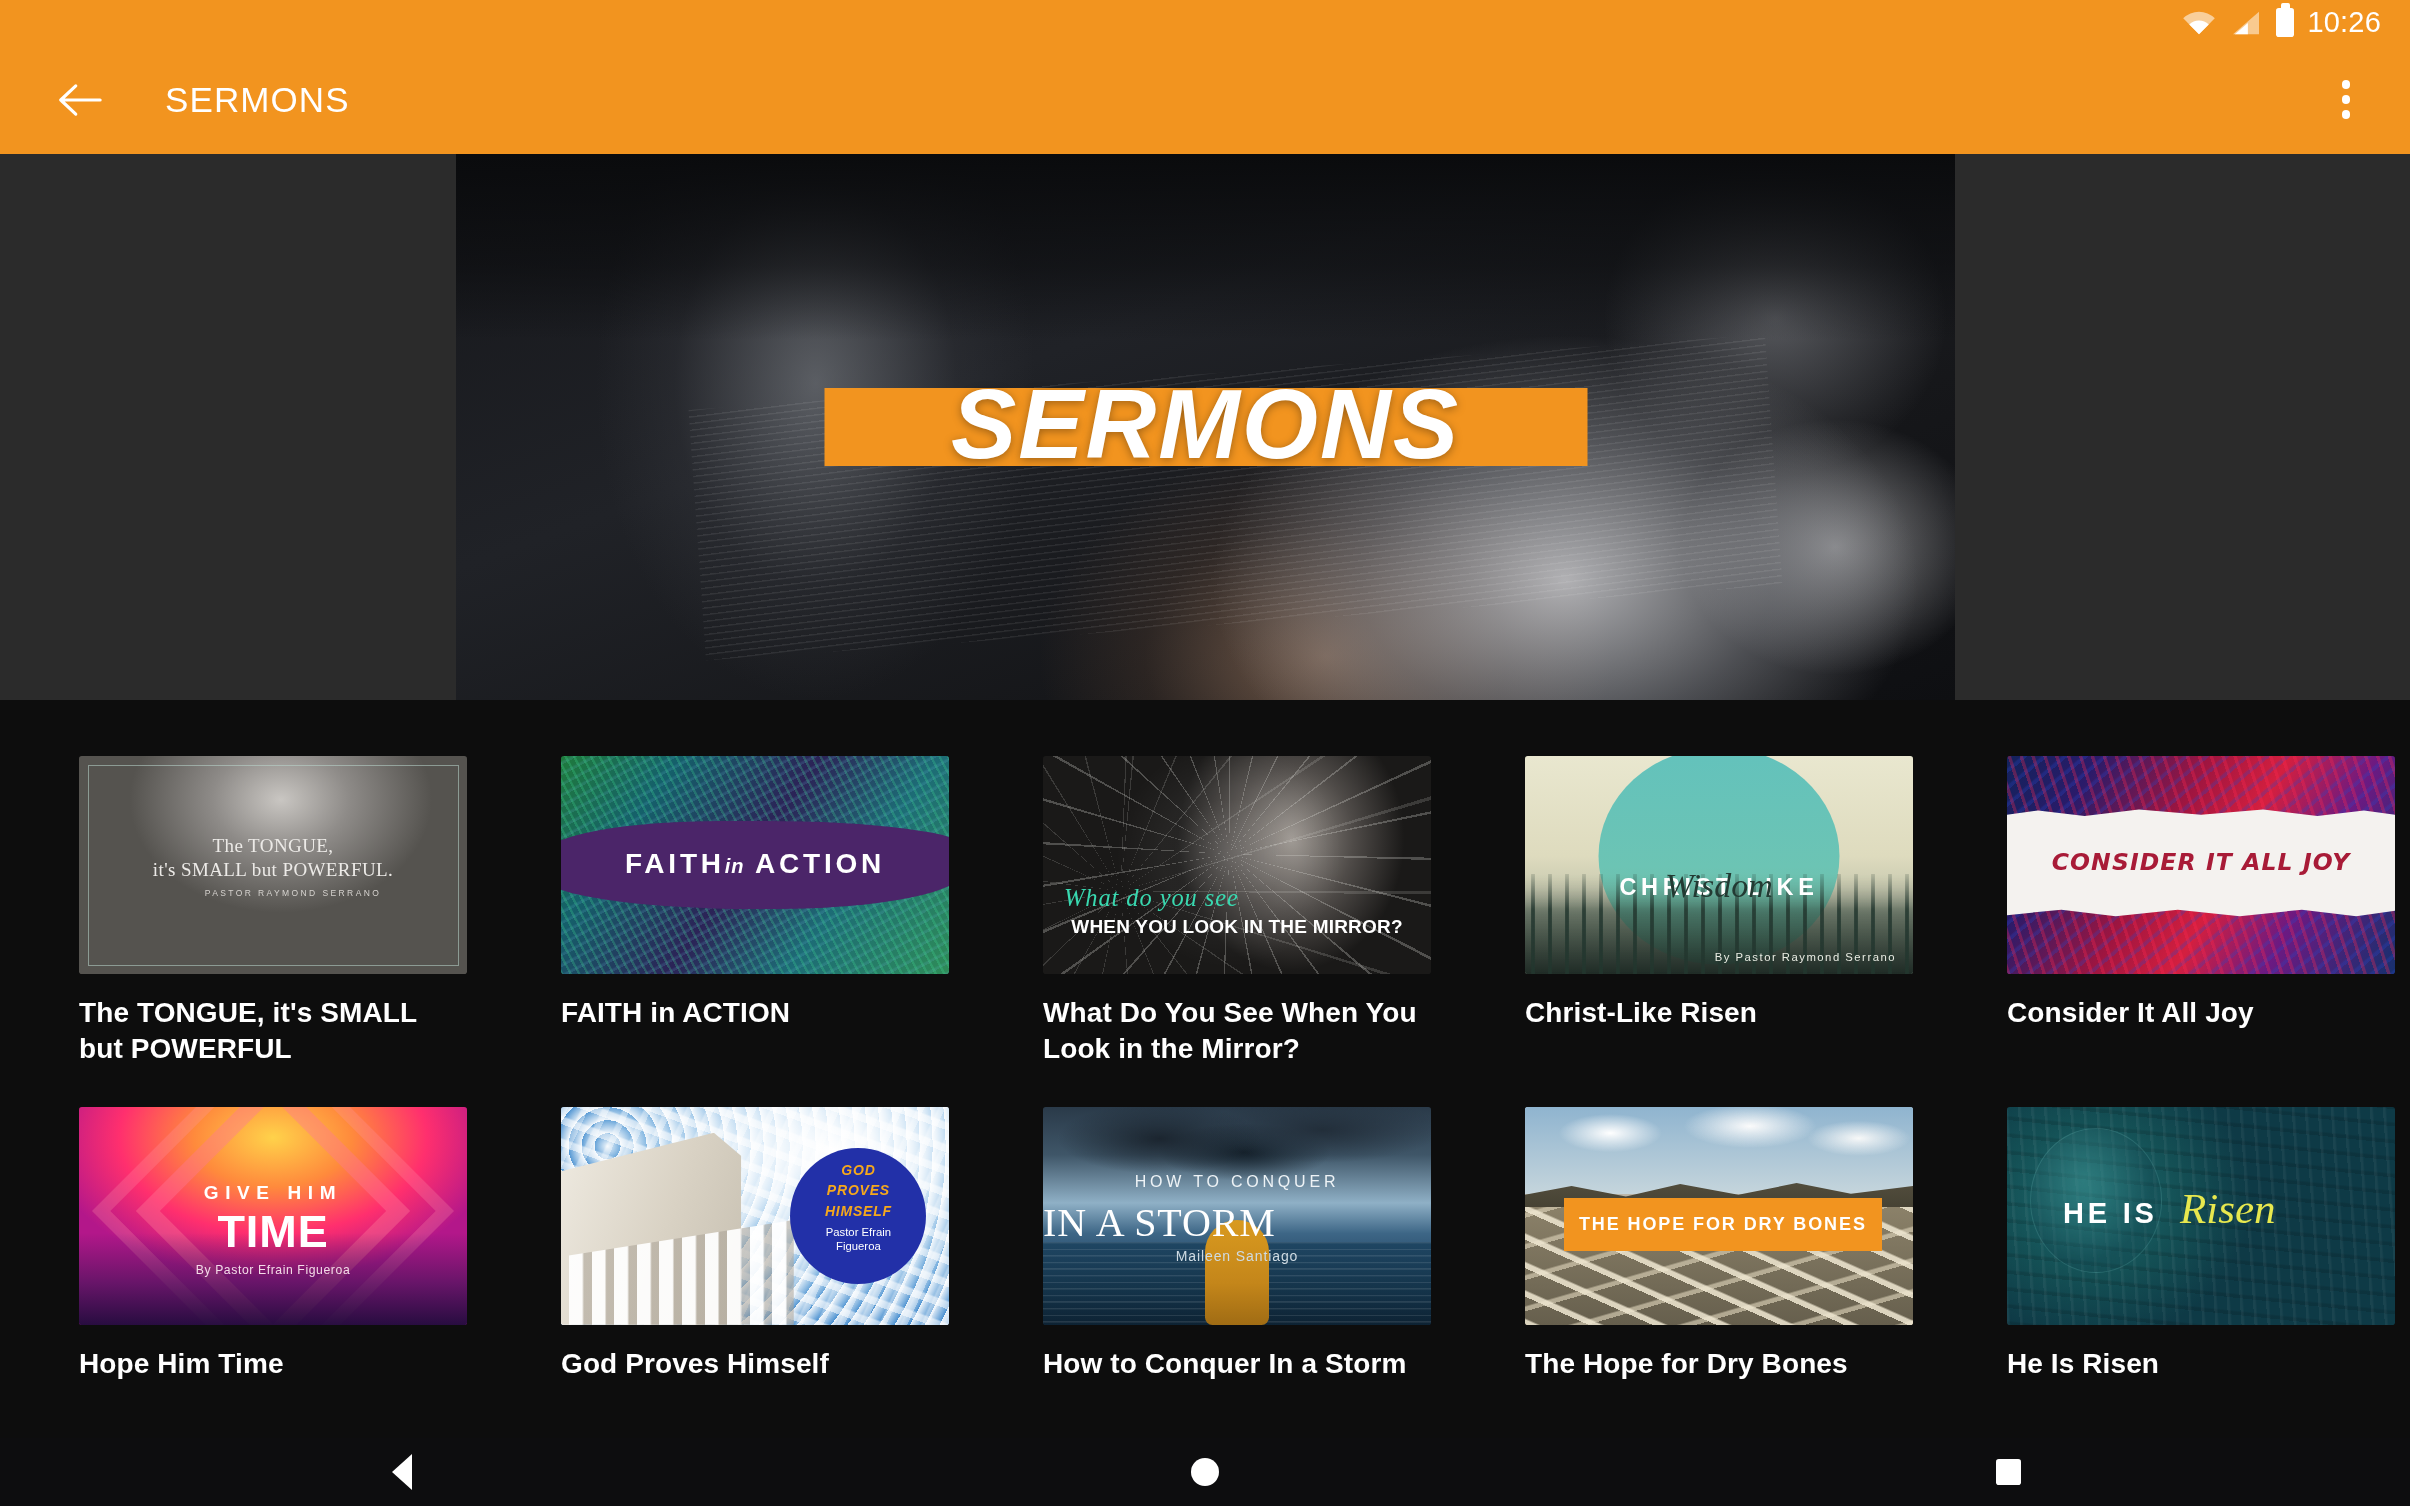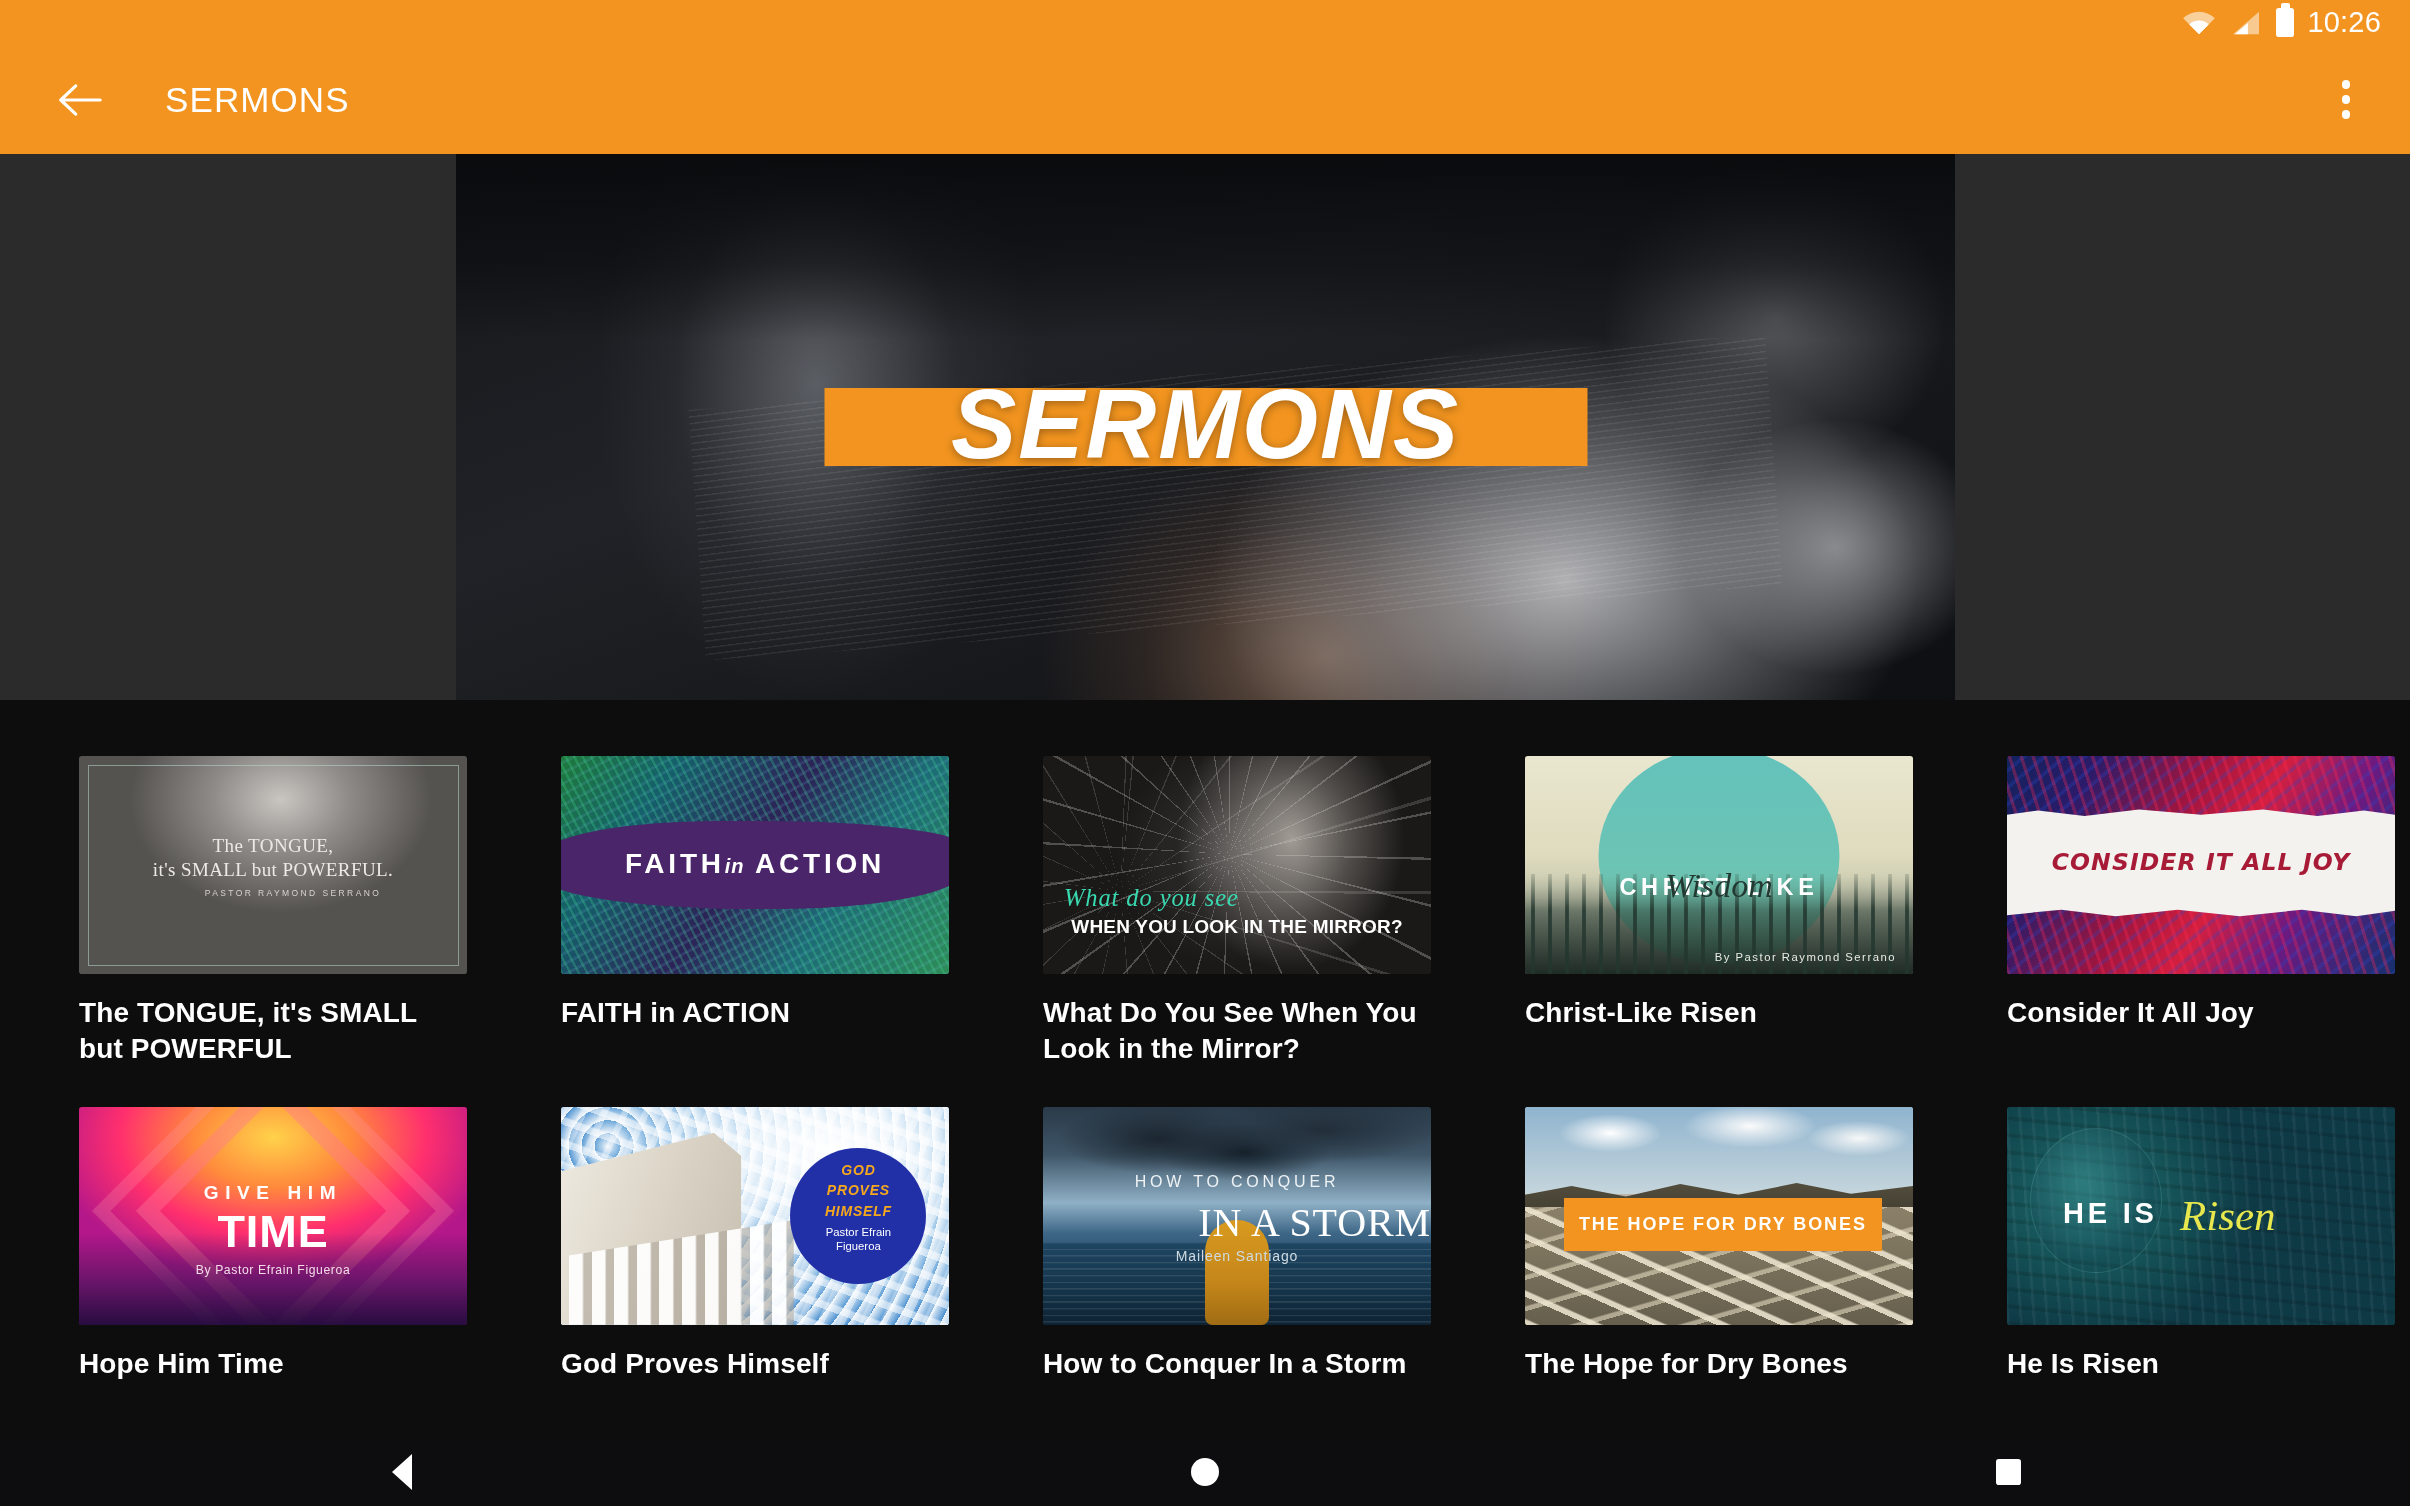--- a/index.html
+++ b/index.html
@@ -388,21 +388,21 @@
     position: absolute; left: 50%; bottom: 0; transform: translateX(-50%);
     width: 64px; height: 105px;
     background: linear-gradient(180deg, #d99a1f 0%, #c4861a 60%, #a06c14 100%);
     border-radius: 32px 32px 7.5px 7.5px;
   }
   .art-storm .l1 {
     position: absolute; width: 100%; text-align: center; top: 66px;
     color: #eef3f6; font-size: 16px; letter-spacing: 3.8px;
   }
   .art-storm .l2 {
-    position: absolute; width: 100%; text-align: right; top: 92px;
+    position: absolute; width: 100%; text-align: left; top: 92px;
     color: #ffffff; font-size: 40px; letter-spacing: 0.9px;
     font-family: "Liberation Serif", serif;
   }
   .art-storm .by {
     position: absolute; width: 100%; text-align: center; top: 141px;
     color: #cfdbe3; font-size: 14px; letter-spacing: 0.9px;
   }
 
   
   .art-bones {
@@ -457,21 +457,21 @@
     position: absolute; left: 6%; top: 10%;
     width: 132px; height: 145px; border-radius: 50%;
     background: radial-gradient(ellipse at 40% 36%, rgba(60,140,140,0.55) 0%, rgba(20,70,80,0.35) 62%, rgba(12,50,62,0) 100%);
     border: 1.9px solid rgba(110,190,185,0.22);
   }
   .art-risen .r1 {
     position: absolute; left: 56px; top: 90px;
     color: #fff; font-size: 29px; font-weight: bold; letter-spacing: 3.8px;
   }
   .art-risen .r2 {
-    position: absolute; left: 173px; top: 84px;
+    position: absolute; left: 173px; top: 77px;
     color: #e8e84e; font-size: 43px; font-style: italic;
     font-family: "Liberation Serif", serif;
     text-align: right;
   }
 
   
   .nav-bar {
     position: absolute; left: 0; bottom: 0;
     width: 100%; height: 68px;
     background: #0d0d0f;

